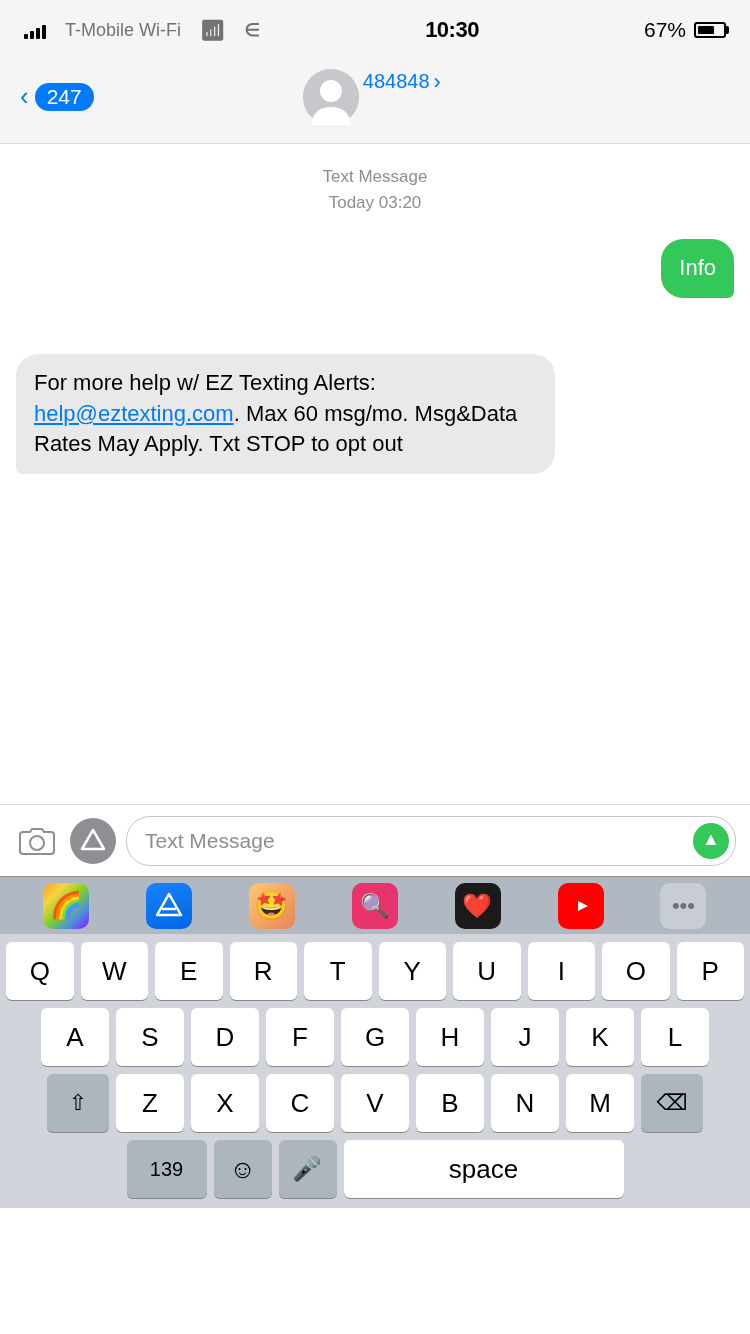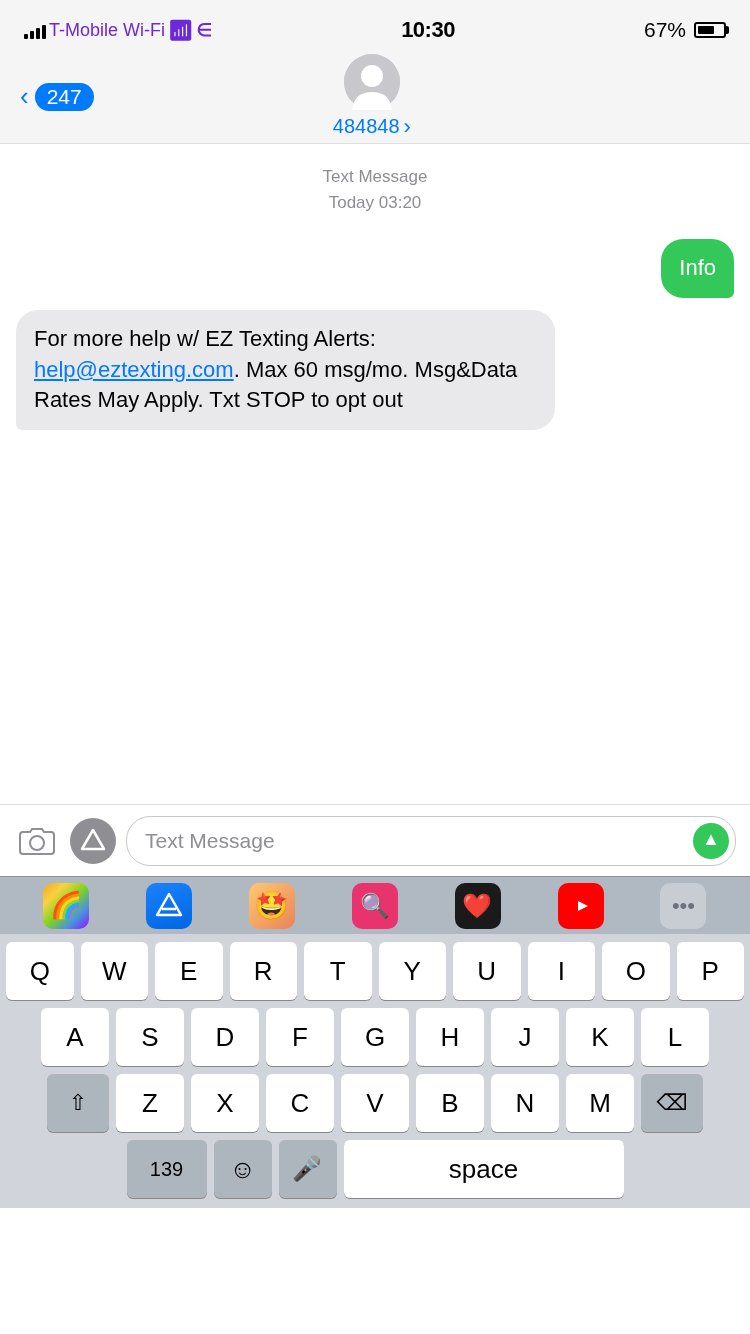--- a/index.html
+++ b/index.html
@@ -18,24 +18,24 @@
       display: flex;
       align-items: center;
       justify-content: space-between;
       padding: 14px 24px 8px;
       background: #f5f5f5;
       height: 54px;
     }
     .status-left {
       display: flex;
       align-items: center;
-      gap: 3px;
+      gap: 19px;
       font-size: 20px;
       font-weight: 600;
-      color: #6d28d9;
+      color: #737373;
     }
     .signal-bars {
       display: flex;
       align-items: flex-end;
       gap: 2px;
       height: 18px;
     }
     .signal-bars span {
       background: #000;
       width: 4px;
@@ -116,22 +116,22 @@
     .back-badge {
       background: #007aff;
       color: #fff;
       border-radius: 14px;
       padding: 2px 12px;
       font-size: 21px;
       font-weight: 500;
     }
     .contact-center {
       display: flex;
-      flex-direction: column;
-      align-items: center;
+      flex-direction: row;
+      align-items: flex-start;
       gap: 4px;
     }
     .avatar-circle {
       width: 56px;
       height: 56px;
       background: #c8c8cc;
       border-radius: 50%;
       display: flex;
       align-items: center;
       justify-content: center;
@@ -184,20 +184,21 @@
     }
     .bubble.sent {
       background: #34c759;
       color: #fff;
       border-bottom-right-radius: 6px;
     }
     .bubble.received {
       background: #e9e9eb;
       color: #000;
       border-bottom-left-radius: 6px;
+      margin-top: 44px;
     }
     .bubble a {
       color: #007aff;
     }
 
     
     .input-bar {
       display: flex;
       align-items: center;
       padding: 10px 14px;

